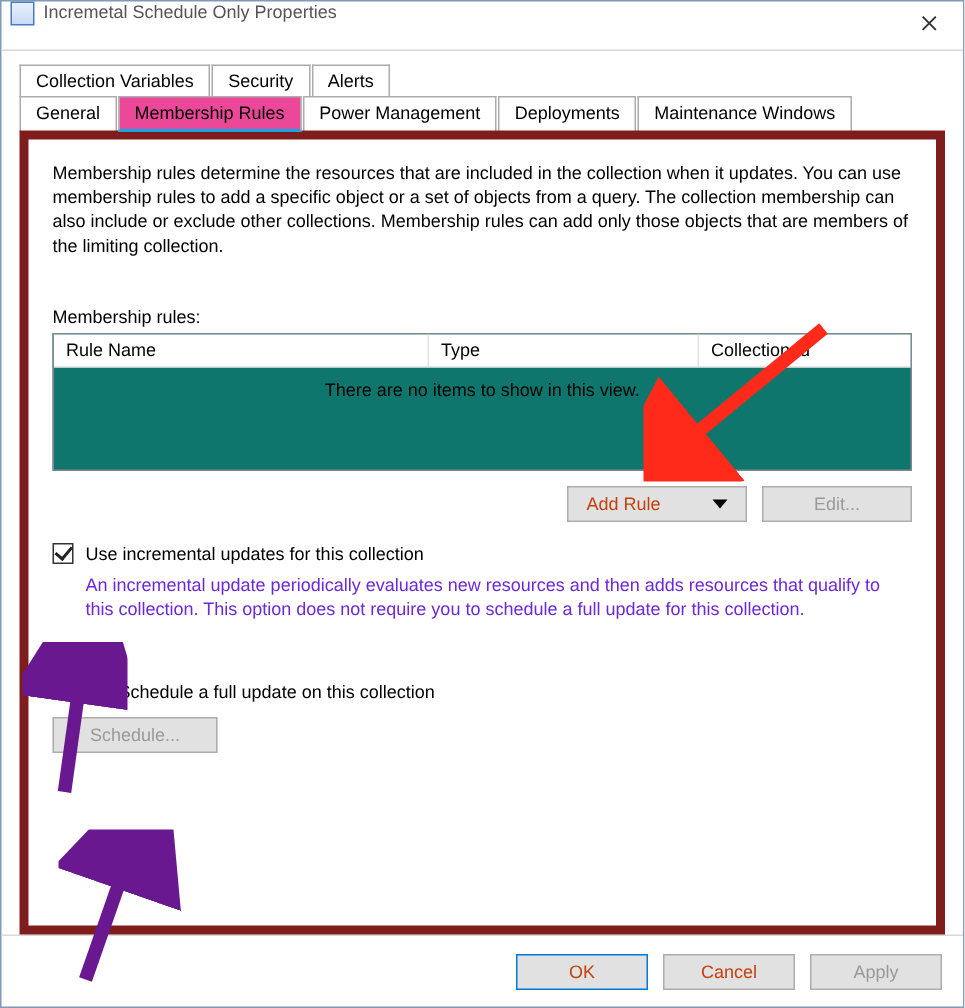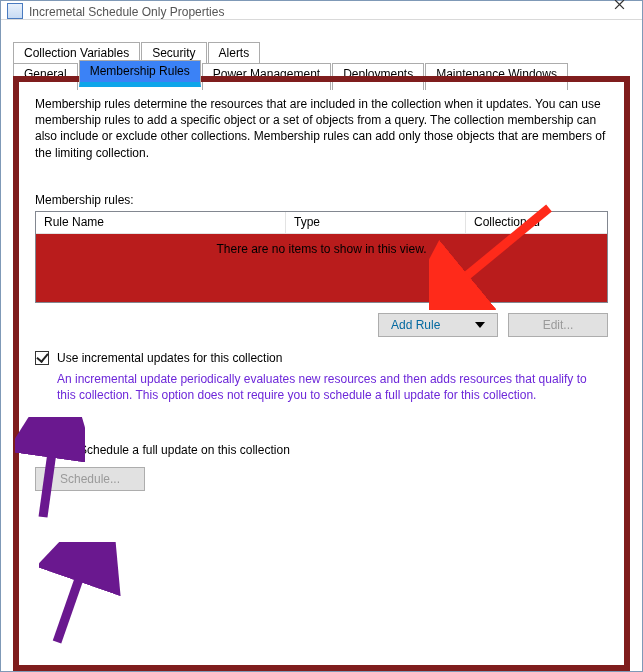--- a/index.html
+++ b/index.html
@@ -15,23 +15,23 @@
   }
   .window {
     width: 643px;
     height: 672px;
     border: 1px solid #7f99b7;
     background: #fff;
     display: flex;
     flex-direction: column;
   }
   .titlebar {
-    height: 19px;
-    display: flex;
-    align-items: flex-end;
+    height: 33px;
+    display: flex;
+    align-items: flex-start;
     border-bottom: 1px solid #d9d9d9;
     padding-left: 6px;
   }
   .title-icon {
     width: 16px; height: 16px;
     border: 1px solid #4a7bc0;
     background: linear-gradient(#e8f0fb,#c8dbf4);
     margin-right: 6px;
   }
   .title-text { flex: 1; color: #555; font-size: 12px; }
@@ -57,43 +57,43 @@
   .tab {
     border: 1px solid #acacac;
     border-bottom: none;
     background: #fff;
     padding: 3px 10px 4px 10px;
     margin-right: 1px;
     color: #000;
     white-space: nowrap;
     cursor: default;
     position: relative;
-    top: 14px;
+    top: 1px;
   }
   .tab-row.second { margin-top: -1px; }
   .tab.active {
-    background: #3b82f6;
-    border-bottom: 5px solid #0ea5e9;
+    background: #ec4899;
+    border-bottom: 2px solid #0ea5e9;
     z-index: 2;
-    top: 11px;
+    top: 1px;
   }
   .tabpage {
     border: 6px solid #7f1d1d;
     flex: 1;
     padding: 14px 16px 10px 16px;
     position: relative;
     display: flex;
     flex-direction: column;
   }
   .desc { color: #000; line-height: 1.35; margin-bottom: 32px; }
   .label-mr { margin-bottom: 4px; }
   .grid {
     border: 1px solid #828790;
     height: 92px;
-    background: #b91c1c;
+    background: #0f766e;
     display: flex;
     flex-direction: column;
   }
   .grid-head {
     display: flex;
     height: 22px;
     border-bottom: 1px solid #e3e3e3;
     background: #fff;
   }
   .gh {
@@ -120,21 +120,21 @@
   }
   .btn {
     min-width: 100px;
     height: 24px;
     border: 1px solid #adadad;
     background: #e1e1e1;
     display: flex;
     align-items: center;
     justify-content: center;
     padding: 0 12px;
-    color: #0369a1;
+    color: #c2410c;
   }
   .btn.disabled { color: #9a9a9a; }
   .btn.default { border: 1px solid #0078d7; background: #e1e1e1; }
   .btn.addrule { justify-content: space-between; min-width: 120px; }
   .btn.addrule .tri { margin-left: 30px; }
   .tri {
     width: 0; height: 0;
     border-left: 5px solid transparent;
     border-right: 5px solid transparent;
     border-top: 6px solid #000;
@@ -272,13 +272,18 @@
               <marker id="ah-p2" markerWidth="12" markerHeight="12" refX="3" refY="5" orient="auto">
                 <polygon points="0,0 11,5 0,10" fill="#6a188f"></polygon>
               </marker>
             </defs>
           <line x1="18" y1="100" x2="48" y2="14" stroke="#6a188f" stroke-width="9" marker-end="url(#ah-p2)"></line>
         </svg>
       </div>
     </div>
   </div>
 
+  <div class="footer">
+    <div class="btn default" style="min-width:88px">OK</div>
+    <div class="btn" style="min-width:88px">Cancel</div>
+    <div class="btn disabled" style="min-width:88px">Apply</div>
+  </div>
 </div>
 
 </body></html>

